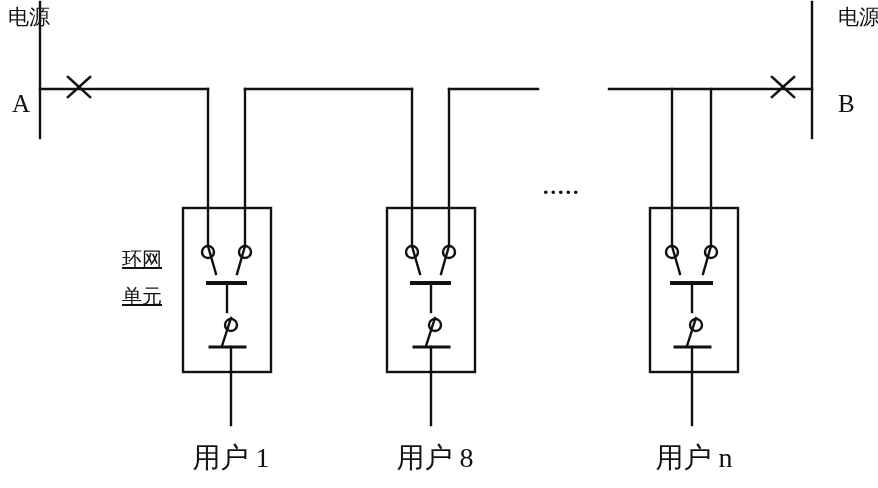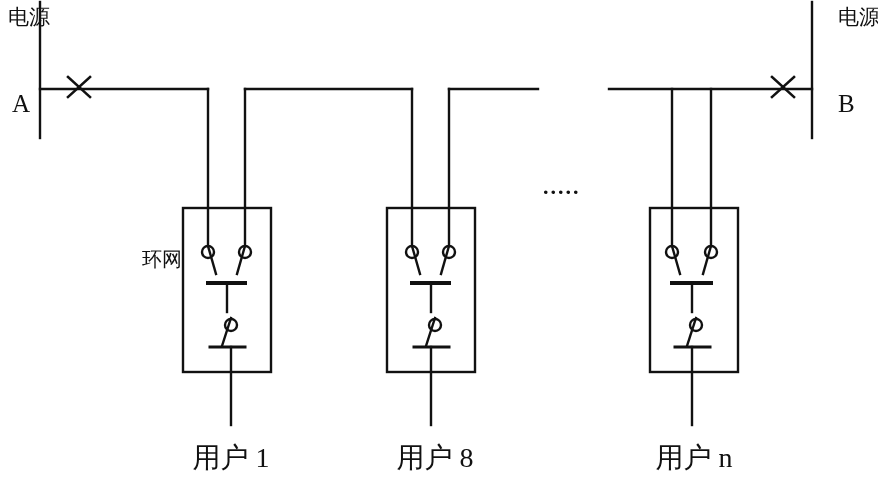--- a/index.html
+++ b/index.html
@@ -33,22 +33,23 @@
   .vert-label {
     font-size: 21px;
     text-align: center;
     letter-spacing: 0px;
   }
   .bus-letter {
     font-size: 25px;
   }
   .unit-label {
     font-size: 20px;
-    text-align: right;
+    text-align: left;
     line-height: 1.45;
+    text-decoration: underline;
   }
   .user-label {
     font-size: 28px;
     text-align: center;
   }
   .dots {
     font-size: 22px;
     letter-spacing: 2px;
     font-weight: bold;
   }
@@ -154,20 +155,21 @@
     </g>
   </svg>
 
   <div class="lbl vert-label" style="left:8px; top:6px; width:26px;">电源</div>
   <div class="lbl bus-letter" style="left:12px; top:90px;">A</div>
 
   <div class="lbl vert-label" style="left:838px; top:6px; width:26px;">电源</div>
   <div class="lbl bus-letter" style="left:838px; top:90px;">B</div>
 
   <div class="lbl unit-label" style="left:122px; top:245px; width:60px;">环网</div>
+  <div class="lbl unit-label" style="left:122px; top:282px; width:60px;">单元</div>
 
   <div class="lbl dots" style="left:543px; top:175px;">.....</div>
 
   <div class="lbl user-label" style="left:171px; top:443px; width:120px;">用户 1</div>
   <div class="lbl user-label" style="left:375px; top:443px; width:120px;">用户 8</div>
   <div class="lbl user-label" style="left:634px; top:443px; width:120px;">用户 n</div>
 
 
 </div>
 

